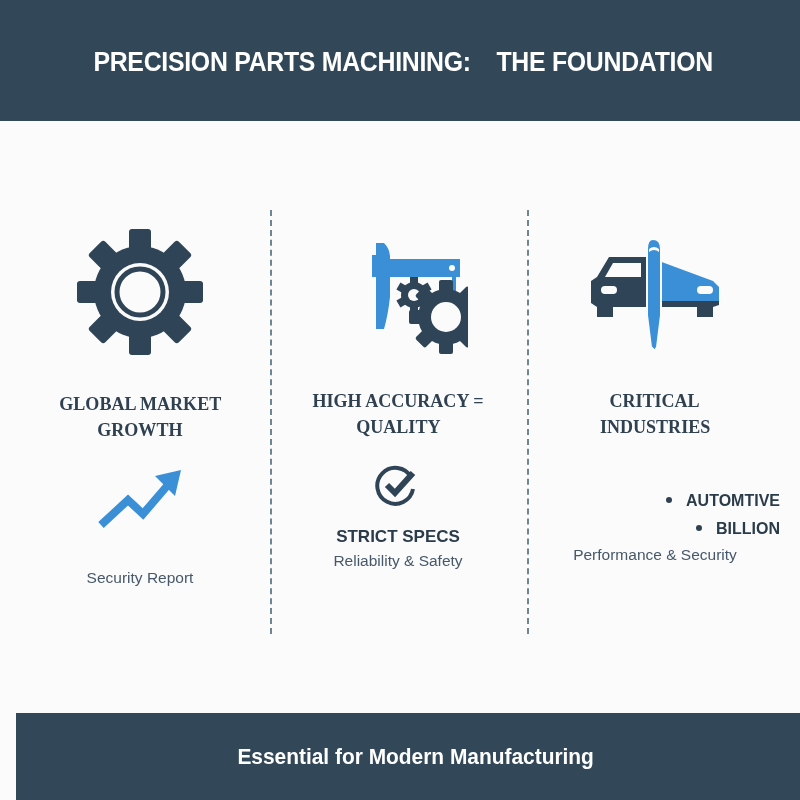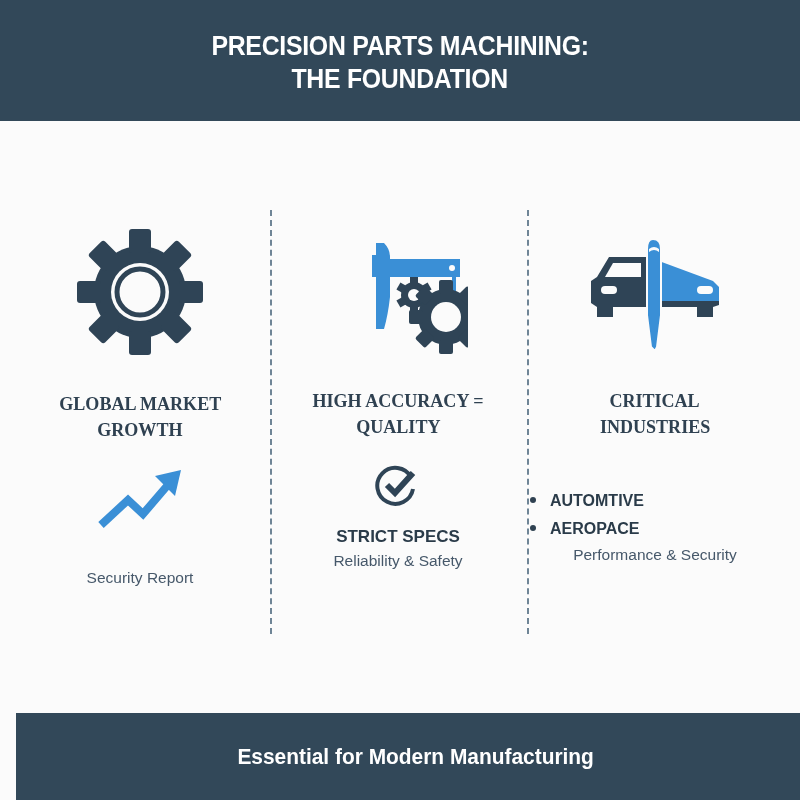--- a/index.html
+++ b/index.html
@@ -6,21 +6,21 @@
   html, body { width: 800px; height: 800px; overflow: hidden; }
   body {
     background: #fbfbfb;
     font-family: "DejaVu Sans", sans-serif;
     color: #2d4050;
     position: relative;
   }
   .header {
     position: absolute; left: 0; top: 0; width: 800px; height: 121px;
     background: #324859;
-    display: flex; flex-direction: column; align-items: center; justify-content: center;
+    display: flex; flex-direction: row; align-items: center; justify-content: center;
     padding-top: 4px;
   }
   .header .line {
     color: #ffffff; font-family: "Liberation Sans", sans-serif; font-weight: 700;
     font-size: 27px; letter-spacing: -0.3px; line-height: 33px;
     transform: scaleX(0.92);
   }
   .divider {
     position: absolute; top: 210px; height: 424px; width: 0;
     border-left: 2px dashed #6f8596;
@@ -42,21 +42,21 @@
     font-family: "Liberation Sans", sans-serif; font-weight: 700; font-size: 17px; color: #2a3b49;
   }
   .sub {
     position: absolute; left: 0; width: 100%; text-align: center;
     font-family: "Liberation Sans", sans-serif; font-size: 15.5px; color: #46586a;
   }
   .bullets {
     position: absolute; left: 0; width: 100%; list-style: none;
   }
   .bullets li {
-    text-align: left; height: 28px; line-height: 28px;
+    text-align: right; height: 28px; line-height: 28px;
     font-family: "Liberation Sans", sans-serif; font-weight: 700; font-size: 16px; color: #2a3b49;
   }
   .bullets li .dot {
     display: inline-block; width: 6px; height: 6px; border-radius: 50%;
     background: #2f4151; vertical-align: middle; margin-right: 14px; position: relative; top: -2px;
   }
   .footer {
     position: absolute; left: 16px; top: 713px; width: 800px; height: 87px;
     background: #324859; display: flex; align-items: center; justify-content: center;
   }
@@ -169,20 +169,20 @@
       <path d="M68,4 Q76,4 76,14 L76,80 Q74,96 72,112 L70,116 L66,112 Q64,96 62,80 L62,14 Q62,4 68,4 Z" fill="#3a8fd6" stroke="#fbfbfb" stroke-width="2"></path>
       <path d="M64,14 Q69,10 74,14 L74,17 Q69,13 64,17 Z" fill="#fbfbfb"></path>
     </svg>
   </div>
   <div class="col-title" style="top:173px;">
     <span>CRITICAL</span><br>
     <span>INDUSTRIES</span>
   </div>
   <ul class="bullets" style="top:272px;">
     <li><span class="dot"></span><span>AUTOMTIVE</span></li>
-    <li><span class="dot"></span><span>AEROPACE</span></li>
+    <li><span class="dot"></span><span>BILLION</span></li>
   </ul>
   <div class="sub" style="top:331px;">Performance &amp; Security</div>
 </div>
 
 <div class="footer">
   <span>Essential for Modern Manufacturing</span>
 </div>
 
 </body></html>

